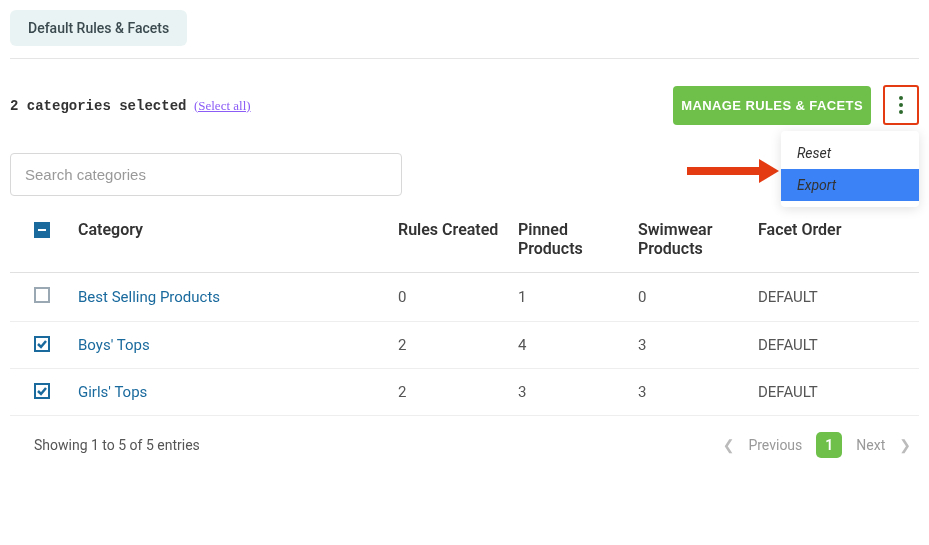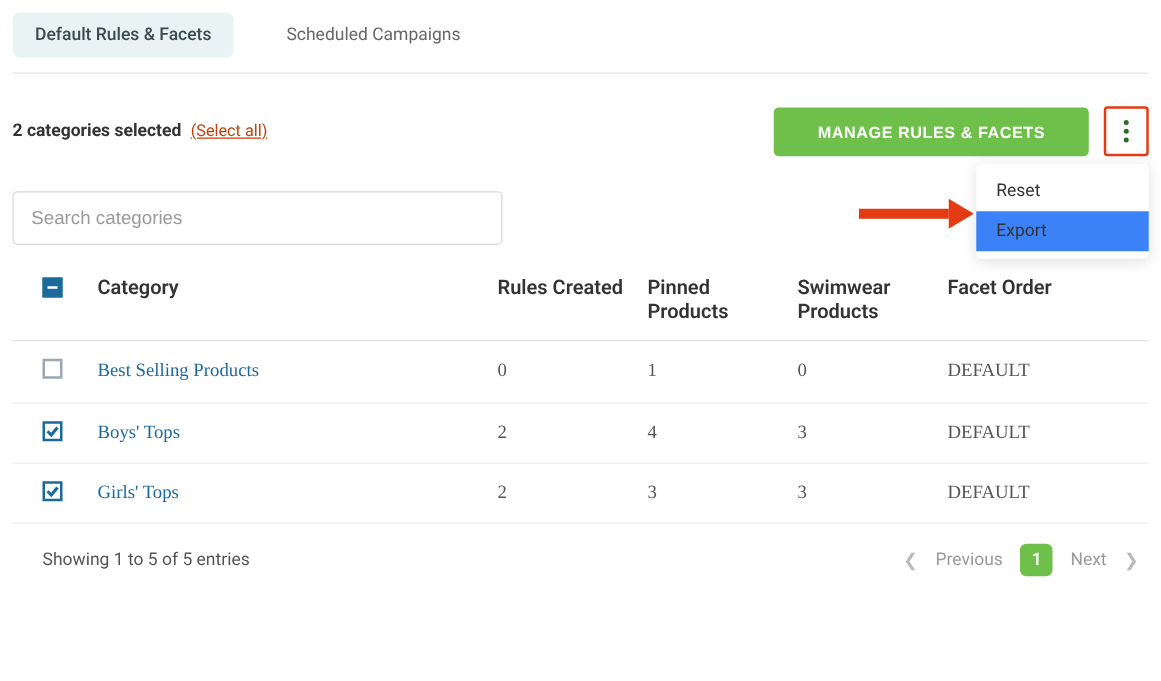--- a/index.html
+++ b/index.html
@@ -1,66 +1,65 @@
 <!DOCTYPE html>
 <html><head>
   <meta charset="utf-8">
   <style>
     * { box-sizing: border-box; margin: 0; padding: 0; }
     body { font-family: -apple-system, BlinkMacSystemFont, "Segoe UI", Roboto, Arial, sans-serif; color: #333; font-size: 14px; width: 929px; background: #fff; padding: 10px; }
     
-    .tabs { display: flex; gap: 24px; padding: 0 0 8px 0; }
+    .tabs { display: flex; padding: 0 0 8px 0; }
     .tab { padding: 10px 18px; border-radius: 6px; cursor: pointer; color: #666; }
     .tab.active { background: #eaf3f3; color: #3a4a4f; font-weight: 500; }
     hr.sep { border: none; border-top: 1px solid #e5e5e5; margin: 4px 0 26px 0; }
     
     .toolbar { display: flex; align-items: center; justify-content: space-between; margin-bottom: 28px; position: relative; }
     .sel-info { font-size: 14px; color: #333; }
-    .sel-info b { font-weight: 700; }
-    .sel-info a { color: #c2410c; text-decoration: underline; font-size: 13px; margin-left: 4px; cursor: pointer; }
+    .sel-info b { font-weight: 700; font-family: Liberation Mono, monospace; }
+    .sel-info a { color: #8b5cf6; text-decoration: underline; font-size: 13px; margin-left: 4px; cursor: pointer; font-family: Liberation Serif, serif; }
     .actions { display: flex; align-items: center; gap: 12px; }
-    .btn-green { background: #6ec04a; color: #fff; font-weight: 700; letter-spacing: 0.4px; padding: 12px 35px; border: none; border-radius: 4px; cursor: pointer; font-size: 13px; }
+    .btn-green { background: #6ec04a; color: #fff; font-weight: 700; letter-spacing: 0.4px; padding: 12px 8px; border: none; border-radius: 4px; cursor: pointer; font-size: 13px; }
     .more-wrap { border: 2px solid #e43b12; border-radius: 3px; padding: 2px; display: inline-flex; }
     .more-btn { width: 28px; height: 32px; background: #fff; border: none; cursor: pointer; display: inline-flex; align-items: center; justify-content: center; border-radius: 4px; }
     .dots { display: flex; flex-direction: column; gap: 3px; }
     .dots span { width: 4px; height: 4px; background: #2d6a2d; border-radius: 50%; }
     
-    .dropdown { position: absolute; right: 0; top: 46px; background: #fff; box-shadow: 0 2px 12px rgba(0,0,0,0.12); border-radius: 4px; width: 138px; padding: 6px 0; z-index: 10; }
+    .dropdown { position: absolute; right: 0; top: 46px; background: #fff; box-shadow: 0 2px 12px rgba(0,0,0,0.12); border-radius: 4px; width: 138px; padding: 6px 0; z-index: 10; font-style: italic; }
     .dropdown-item { padding: 8px 16px; cursor: pointer; font-size: 14px; color: #333; }
     .dropdown-item.hl { background: #3b82f6; }
     .arrow { position: absolute; right: 140px; top: 74px; z-index: 9; }
     
     .search-box { width: 392px; border: 1px solid #d8d8d8; border-radius: 4px; padding: 12px 14px; margin-bottom: 10px; }
     .search-box input { border: none; outline: none; width: 100%; font-size: 15px; color: #333; }
     .search-box input::placeholder { color: #999; }
     
     table { width: 100%; border-collapse: collapse; }
     th { text-align: left; font-weight: 600; color: #333; font-size: 16px; padding: 14px 8px 14px 8px; border-bottom: 1px solid #e0e0e0; vertical-align: top; margin-left: 24px; }
     th.chk-col { width: 60px; padding-left: 24px; }
-    td { padding: 14px 8px; border-bottom: 1px solid #eee; font-size: 15px; color: #333; font-family: Liberation Serif, serif; }
+    td { padding: 14px 8px; border-bottom: 1px solid #eee; font-size: 15px; color: #333; }
     td.chk-col { padding-left: 24px; }
     td.cat-name { color: #1a6a9e; cursor: pointer; }
     td.num { color: #555; }
     
     .checkbox { width: 16px; height: 16px; border: 2px solid #9aa8b3; display: inline-flex; align-items: center; justify-content: center; cursor: pointer; background: #fff; }
     .checkbox.hdr { background: #1a6a9e; border-color: #1a6a9e; }
     .checkbox svg { display: block; }
     
     .footer { display: flex; justify-content: space-between; align-items: center; padding: 16px 8px 8px 24px; font-size: 14px; color: #555; }
     .pager { display: flex; align-items: center; gap: 14px; color: #999; }
     .pager .page-num { background: #6ec04a; color: #fff; width: 26px; height: 26px; border-radius: 5px; display: inline-flex; align-items: center; justify-content: center; font-weight: 600; }
     .pager .nav-text { cursor: pointer; color: #999; }
     .pager .chev { cursor: pointer; color: #bbb; }
   </style>
 </head>
 <body>
 
 <div class="tabs">
   <div class="tab active">Default Rules &amp; Facets</div>
-  <div class="tab">Scheduled Campaigns</div>
 </div>
 <hr class="sep">
 
 <div class="toolbar">
   <div class="sel-info">
     <b>2 categories selected</b>
     <a>(Select all)</a>
   </div>
   <div class="actions">
     <button class="btn-green">MANAGE RULES &amp; FACETS</button>

